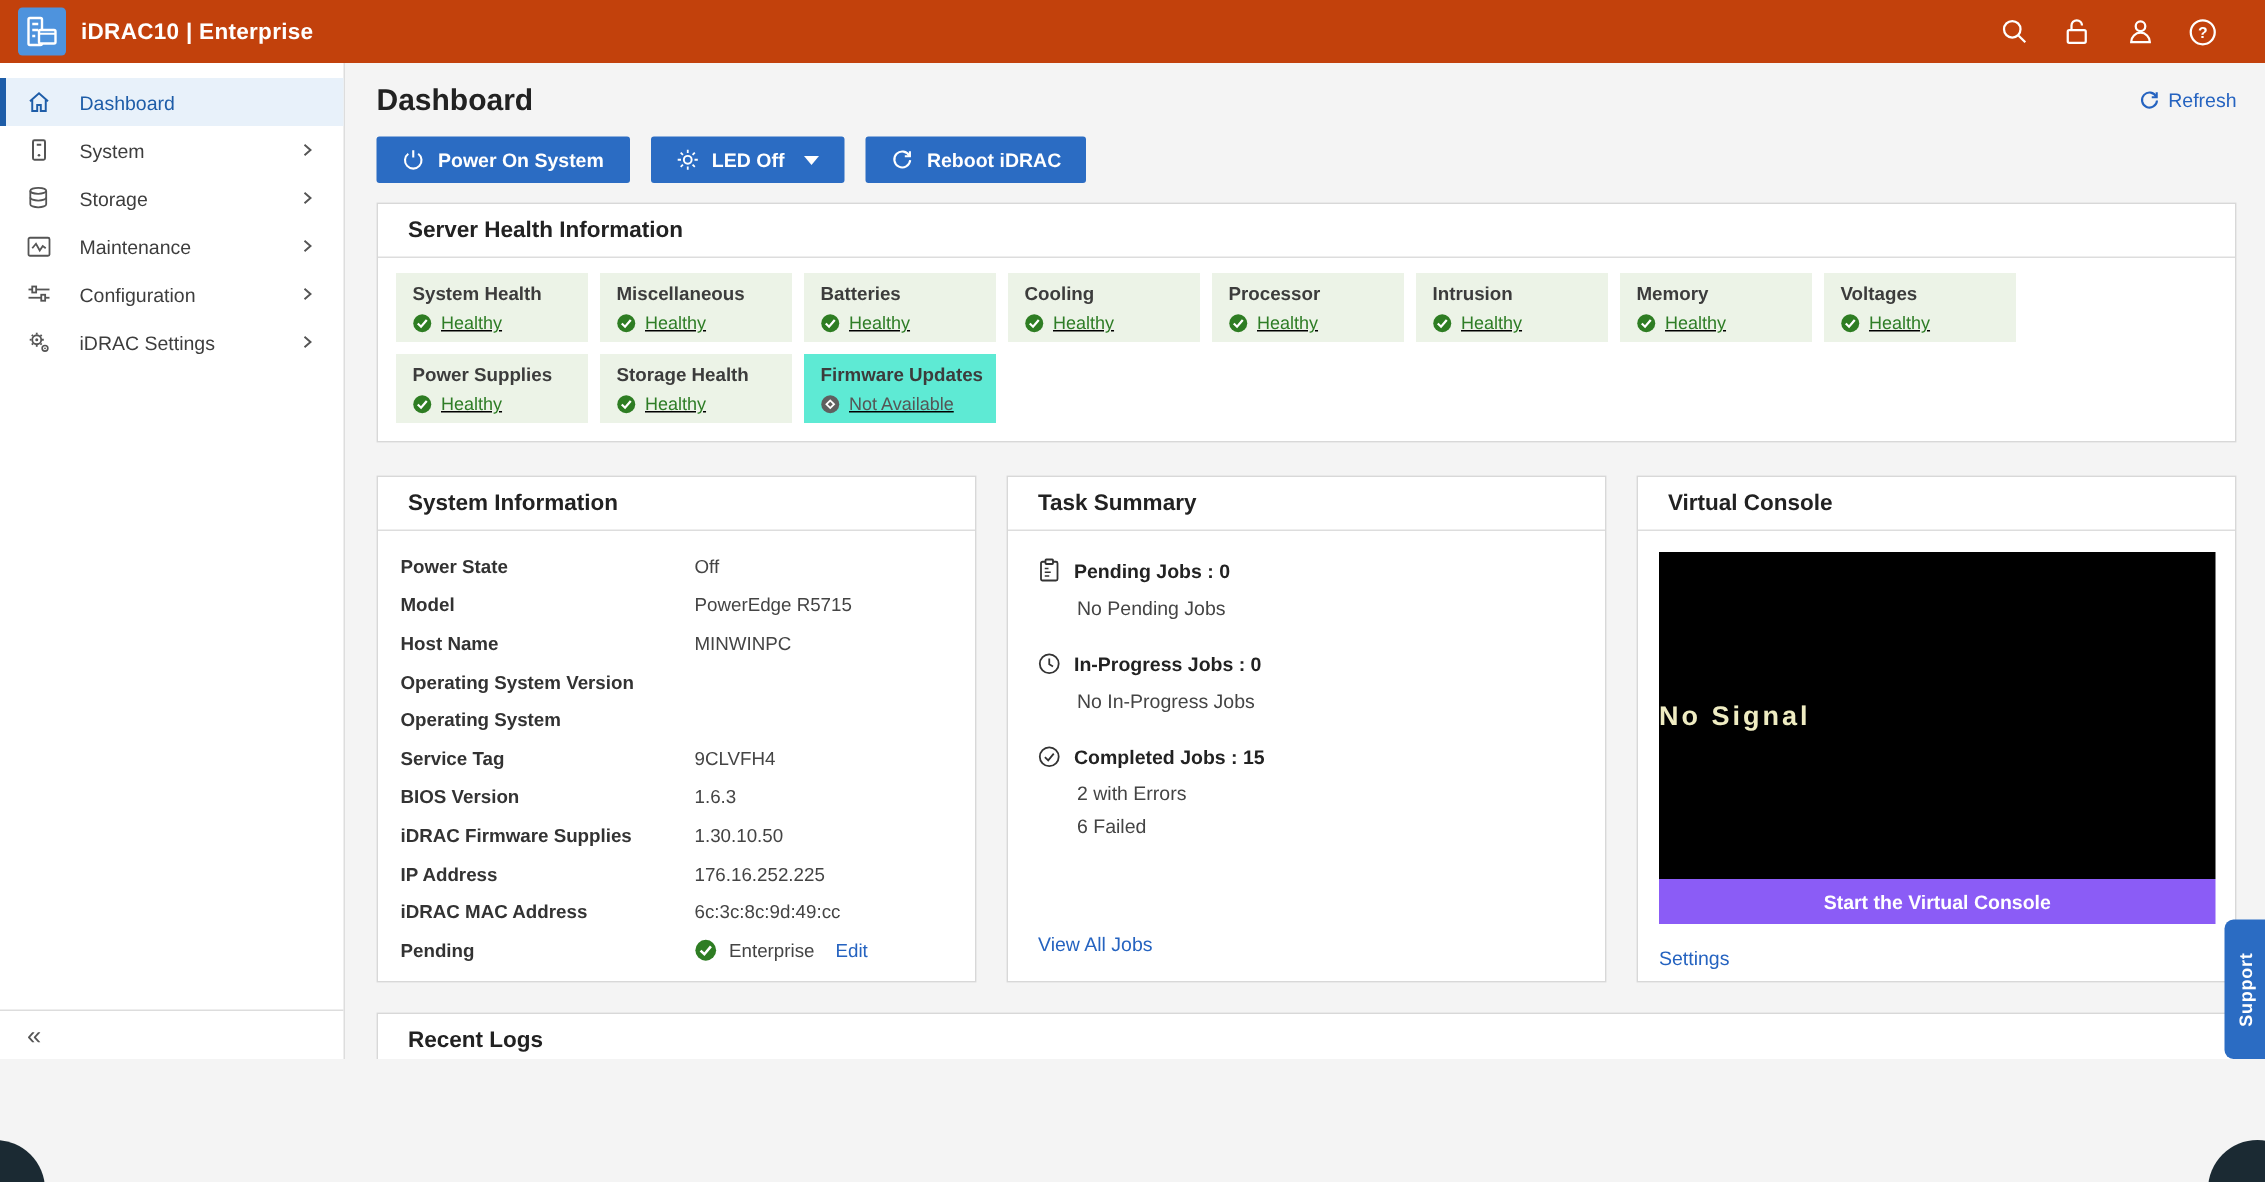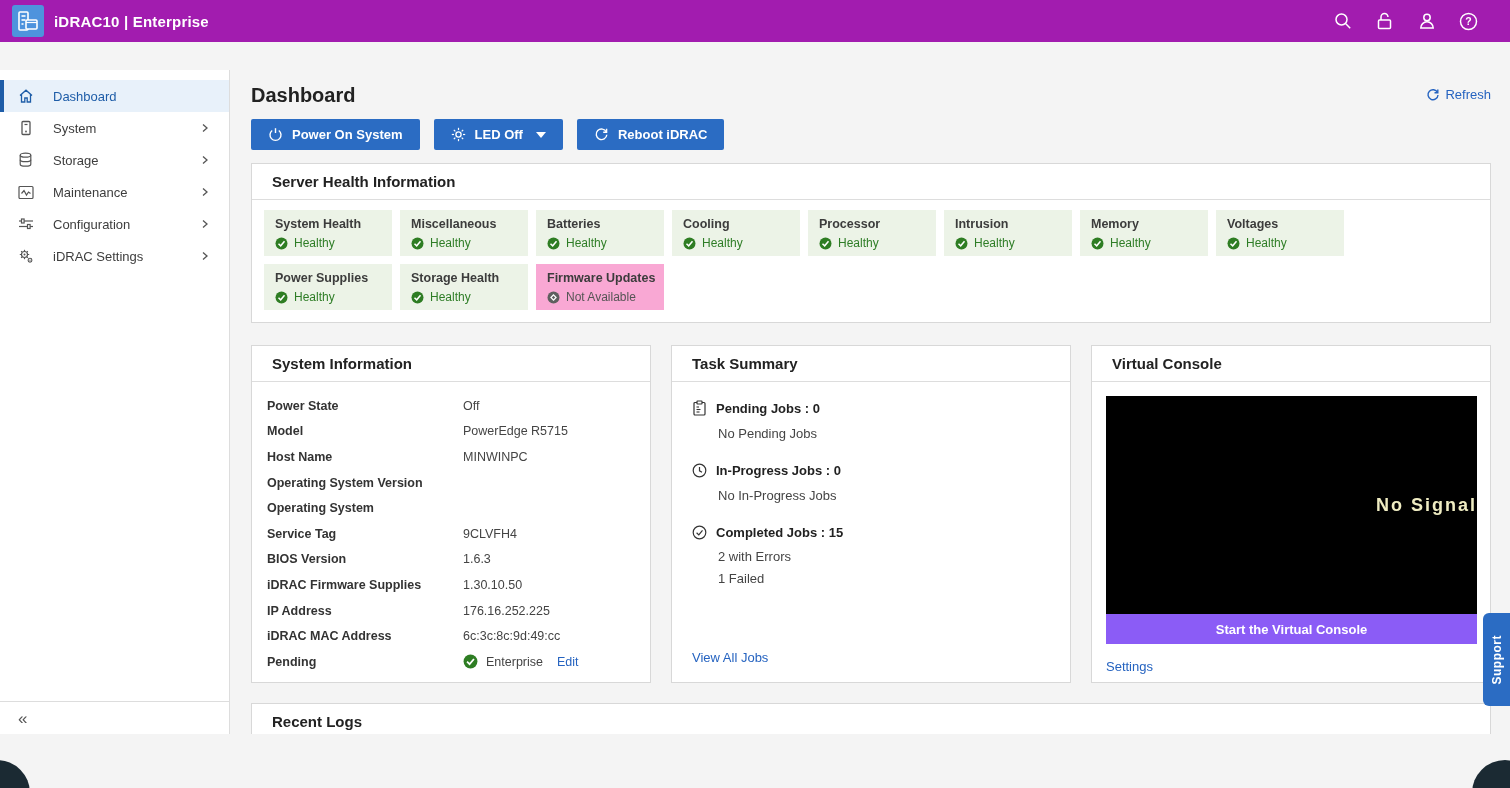--- a/index.html
+++ b/index.html
@@ -1,26 +1,26 @@
 <!DOCTYPE html>
 <html><head>
 <meta charset="utf-8">
 <style>
   * { margin:0; padding:0; box-sizing:border-box; }
   html,body { width:1510px; height:788px; overflow:hidden; font-family:"Liberation Sans", sans-serif; background:#f4f4f4; }
 
   
-  .topbar { height:42px; background:#a21caf; display:flex; align-items:center; padding:0 10px; position:relative; z-index:30; }
+  .topbar { height:42px; background:#c2410c; display:flex; align-items:center; padding:0 10px; position:relative; z-index:30; }
   .logo { width:32px; height:32px; background:#4e93dd; border-radius:3px; margin:0 10px 0 2px; display:flex; align-items:center; justify-content:center; }
   .topbar-title { color:#fff; font-size:15px; font-weight:bold; letter-spacing:.2px; }
   .top-icons { margin-left:auto; display:flex; align-items:center; gap:23px; padding-right:22px; }
   .top-icons .ticon { width:19px; height:19px; display:flex; align-items:center; justify-content:center; cursor:pointer; }
 
   
-  .layout { display:flex; height:664px;margin-top:28px; }
+  .layout { display:flex; height:664px; }
   .sidebar { width:230px; background:#fff; border-right:1px solid #ddd; position:relative; padding-top:10px; }
   .nav-item { height:32px; display:flex; align-items:center; padding-left:17px; cursor:pointer; position:relative; color:#3d3d3d; }
   .nav-item .nicon { width:17px; height:17px; margin-right:19px; display:flex; align-items:center; justify-content:center; flex-shrink:0; }
   .nav-item .nlabel { font-size:13px; }
   .nav-item .chev { position:absolute; right:20px; width:8px; height:8px; }
   .nav-item.selected { background:#e8f1fa; color:#1e5da8; }
   .nav-item.selected::before { content:""; position:absolute; left:0; top:0; bottom:0; width:4px; background:#1e5da8; }
   .sidebar-footer { position:absolute; bottom:0; left:0; right:0; height:33px; border-top:1px solid #ddd; display:flex; align-items:center; padding-left:18px; }
   .collapse-btn { font-size:17px; color:#555; cursor:pointer; line-height:1; }
 
@@ -33,44 +33,44 @@
   .btn { background:#2b6cc3; color:#fff; border:none; height:31px; padding:0 17px; font-size:13px; font-weight:bold; font-family:inherit; display:flex; align-items:center; gap:9px; cursor:pointer; border-radius:2px; }
   .btn .caret { width:0; height:0; border-left:5px solid transparent; border-right:5px solid transparent; border-top:6px solid #fff; margin-left:4px; }
 
   .card { background:#fff; border:1px solid #d8d8d8; }
   .card-header { padding:9px 20px; font-size:15px; font-weight:bold; color:#222; border-bottom:1px solid #ddd; }
 
   
   .health-card { margin-top:13px; }
   .tiles { padding:10px 12px 12px; display:flex; flex-wrap:wrap; gap:8px; }
   .tile { width:128px; height:46px; background:#ecf3e7; padding:7px 11px; cursor:pointer; }
-  .tile.gray { background:#f9a8d4; }
+  .tile.gray { background:#5eead4; }
   .tile-label { font-size:12.5px; font-weight:bold; color:#3c3c3c; white-space:nowrap; }
-  .tile-status { display:flex; align-items:center; gap:6px; margin-top:5px; }
+  .tile-status { display:flex; align-items:center; gap:6px; margin-top:5px;text-decoration:underline; }
   .tile-status .st-text { font-size:12px; color:#2e7d26; }
   .tile.gray .st-text { color:#555; }
 
   
   .cards-row { display:flex; gap:20px; margin-top:22px; }
   .cards-row .card { width:400px; height:338px; }
 
   .info-body { padding:11px 15px; }
   .info-row { display:flex; height:25.6px; align-items:center; }
   .info-label { width:196px; font-size:12.5px; font-weight:bold; color:#333; flex-shrink:0; }
   .info-value { font-size:12.5px; color:#444; display:flex; align-items:center; gap:8px; }
   .edit-link { color:#2563c0; cursor:pointer; margin-left:6px; }
 
   .task-body { padding:18px 20px; position:relative; height:calc(100% - 37px); }
   .task-group { margin-bottom:22px; }
   .task-title { display:flex; align-items:center; gap:9px; font-size:13px; font-weight:bold; color:#222; }
   .task-sub { font-size:13px; color:#444; margin:10px 0 0 26px; }
   .task-link { position:absolute; left:20px; bottom:16px; color:#2563c0; font-size:13px; cursor:pointer; }
 
   .vc-body { padding:14px; }
-  .vc-screen { width:371px; height:218px; background:#000; display:flex; align-items:center; justify-content:flex-end; }
+  .vc-screen { width:371px; height:218px; background:#000; display:flex; align-items:center; justify-content:flex-start; }
   .no-signal { color:#efecc2; font-size:18px; font-weight:bold; letter-spacing:2px; }
   .vc-start { width:371px; height:30px; background:#8b5cf6; color:#fff; font-size:13px; font-weight:bold; display:flex; align-items:center; justify-content:center; cursor:pointer; }
   .vc-settings { display:inline-block; margin-top:15px; color:#2563c0; font-size:13px; cursor:pointer; }
 
   
   .logs-card { margin-top:20px; height:200px; }
   .logs-table { margin:12px; border:1px solid #d8d8d8; border-bottom:none; }
   .lt-head { display:flex; background:#fef9c3; height:38px; align-items:center; }
   .lt-head .th { font-size:13px; font-weight:bold; color:#333; padding-left:14px; }
   .th-sev { width:187px; }
@@ -477,21 +477,21 @@
           </div>
           <div class="task-group">
             <div class="task-title">
               <svg width="15" height="15" viewBox="0 0 15 15">
                   <circle cx="7.5" cy="7.5" r="6.3" fill="none" stroke="#333" stroke-width="1.2"></circle>
                   <path d="M4.6 7.8 L6.8 9.9 L10.5 5.4" fill="none" stroke="#333" stroke-width="1.2"></path>
                 </svg>
               <span>Completed Jobs : 15</span>
             </div>
             <div class="task-sub" style="margin-top:9px">2 with Errors</div>
-            <div class="task-sub" style="margin-top:7px">1 Failed</div>
+            <div class="task-sub" style="margin-top:7px">6 Failed</div>
           </div>
           <div class="task-link">View All Jobs</div>
         </div>
       </div>
 
       <div class="card">
         <div class="card-header">Virtual Console</div>
         <div class="vc-body">
           <div class="vc-screen">
             <span class="no-signal">No Signal</span>

